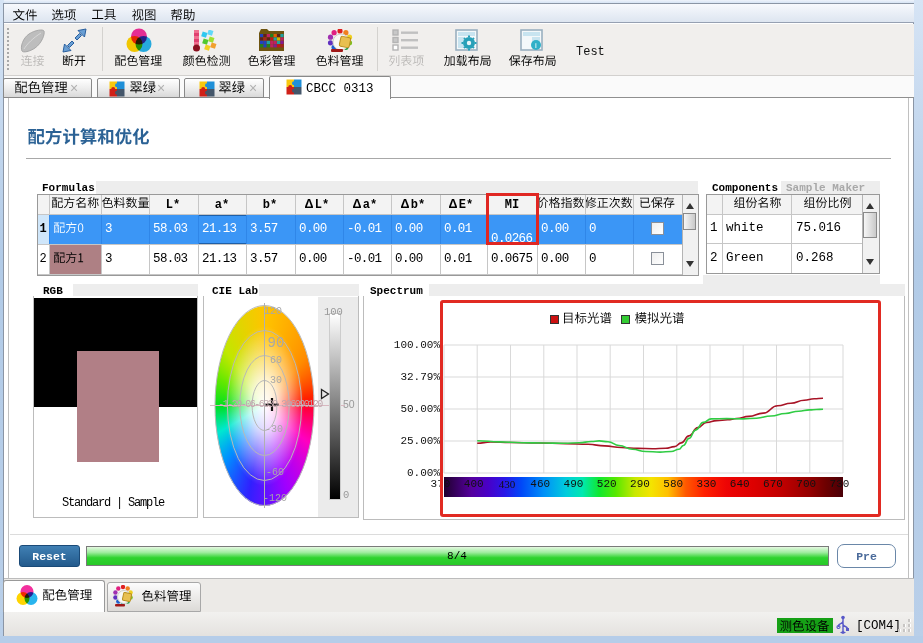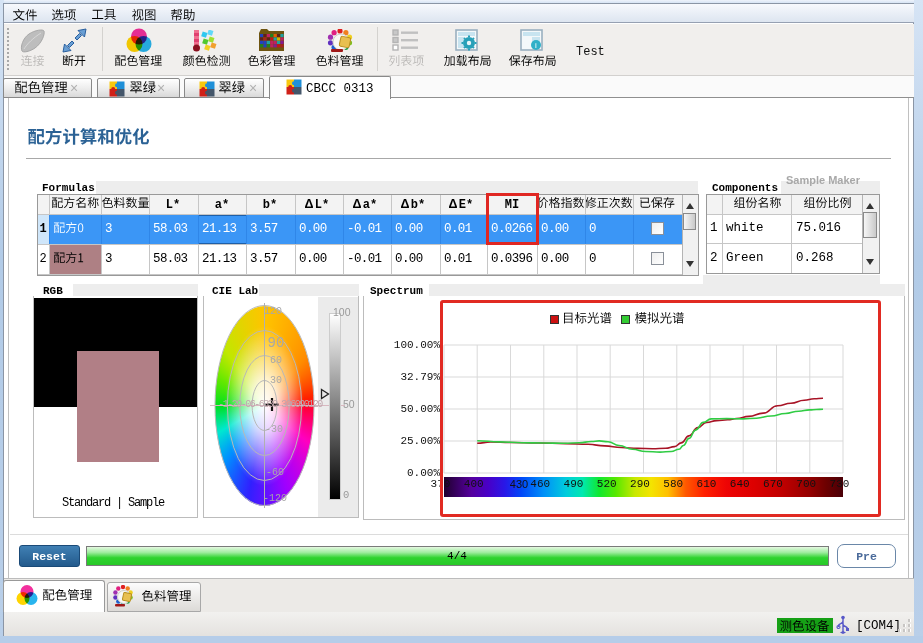--- a/index.html
+++ b/index.html
@@ -254,37 +254,37 @@
     <path d="M6.7 -9.5V-8.7H10.4V-5.7H6.7V-0.5C6.7 0.6 7.0 0.8 8.1 0.8C8.3 0.8 9.9 0.8 10.2 0.8C11.3 0.8 11.5 0.3 11.6 -1.7C11.4 -1.7 11.0 -1.9 10.8 -2.0C10.8 -0.3 10.7 0.1 10.2 0.1C9.8 0.1 8.4 0.1 8.2 0.1C7.6 0.1 7.5 -0.0 7.5 -0.5V-4.9H10.4V-4.1H11.1V-9.5ZM1.7 -1.9H5.1V-0.6H1.7ZM1.7 -2.5V-6.7H2.6V-5.7C2.6 -5.1 2.4 -4.3 1.7 -3.6C1.8 -3.6 2.0 -3.4 2.1 -3.3C2.9 -4.0 3.0 -5.0 3.0 -5.7V-6.7H3.8V-4.4C3.8 -3.8 3.9 -3.7 4.4 -3.7C4.5 -3.7 4.9 -3.7 5.0 -3.7L5.1 -3.7V-2.5ZM0.7 -9.6V-8.9H2.5V-7.4H1.0V0.9H1.7V0.1H5.1V0.7H5.8V-7.4H4.4V-8.9H6.1V-9.6ZM3.1 -7.4V-8.9H3.8V-7.4ZM4.2 -6.7H5.1V-4.2L5.1 -4.2C5.1 -4.2 5.0 -4.2 4.9 -4.2C4.8 -4.2 4.5 -4.2 4.4 -4.2C4.3 -4.2 4.2 -4.2 4.2 -4.4Z M17.3 -9.8C17.6 -9.2 18.0 -8.5 18.2 -8.0L19.0 -8.3C18.8 -8.8 18.4 -9.6 18.1 -10.1ZM12.9 -8.0V-7.2H16.2C16.0 -4.4 15.7 -1.2 12.6 0.3C12.8 0.5 13.0 0.8 13.2 1.0C15.5 -0.2 16.4 -2.2 16.8 -4.4H21.1C20.9 -1.6 20.7 -0.4 20.3 -0.1C20.2 0.0 20.0 0.1 19.8 0.1C19.5 0.1 18.6 0.1 17.7 -0.0C17.9 0.2 18.0 0.5 18.0 0.8C18.8 0.8 19.6 0.8 20.0 0.8C20.5 0.8 20.8 0.7 21.0 0.4C21.5 -0.0 21.7 -1.3 22.0 -4.8C22.0 -4.9 22.0 -5.2 22.0 -5.2H16.9C17.0 -5.8 17.0 -6.5 17.0 -7.2H23.2V-8.0Z M27.3 0.2C28.9 0.2 30.0 -1.4 30.0 -4.4C30.0 -7.5 28.9 -8.9 27.3 -8.9C25.6 -8.9 24.6 -7.5 24.6 -4.4C24.6 -1.4 25.6 0.2 27.3 0.2ZM27.3 -0.6C26.3 -0.6 25.5 -1.8 25.5 -4.4C25.5 -7.0 26.3 -8.2 27.3 -8.2C28.3 -8.2 29.0 -7.0 29.0 -4.4C29.0 -1.8 28.3 -0.6 27.3 -0.6Z" fill="#fff"></path>
   </svg>
 <div style="position:absolute;left:105px;top:222px;white-space:pre;font-family:'Liberation Mono',monospace;font-size:12.5px;color:#fff;letter-spacing:-0.6px;">3</div>
 <div style="position:absolute;left:153px;top:222px;white-space:pre;font-family:'Liberation Mono',monospace;font-size:12.5px;color:#fff;letter-spacing:-0.6px;">58.03</div>
 <div style="position:absolute;left:202px;top:222px;white-space:pre;font-family:'Liberation Mono',monospace;font-size:12.5px;color:#fff;letter-spacing:-0.6px;">21.13</div>
 <div style="position:absolute;left:250px;top:222px;white-space:pre;font-family:'Liberation Mono',monospace;font-size:12.5px;color:#fff;letter-spacing:-0.6px;">3.57</div>
 <div style="position:absolute;left:299px;top:222px;white-space:pre;font-family:'Liberation Mono',monospace;font-size:12.5px;color:#fff;letter-spacing:-0.6px;">0.00</div>
 <div style="position:absolute;left:347px;top:222px;white-space:pre;font-family:'Liberation Mono',monospace;font-size:12.5px;color:#fff;letter-spacing:-0.6px;">-0.01</div>
 <div style="position:absolute;left:395px;top:222px;white-space:pre;font-family:'Liberation Mono',monospace;font-size:12.5px;color:#fff;letter-spacing:-0.6px;">0.00</div>
 <div style="position:absolute;left:444px;top:222px;white-space:pre;font-family:'Liberation Mono',monospace;font-size:12.5px;color:#fff;letter-spacing:-0.6px;">0.01</div>
-<div style="position:absolute;left:491px;top:222px;white-space:pre;font-family:'Liberation Mono',monospace;font-size:12.5px;color:#fff;letter-spacing:-0.6px;">0.0266</div>
+<div style="position:absolute;left:491px;top:232px;white-space:pre;font-family:'Liberation Mono',monospace;font-size:12.5px;color:#fff;letter-spacing:-0.6px;">0.0266</div>
 <div style="position:absolute;left:541px;top:222px;white-space:pre;font-family:'Liberation Mono',monospace;font-size:12.5px;color:#fff;letter-spacing:-0.6px;">0.00</div>
 <div style="position:absolute;left:589px;top:222px;white-space:pre;font-family:'Liberation Mono',monospace;font-size:12.5px;color:#fff;letter-spacing:-0.6px;">0</div>
 <div style="position:absolute;left:43px;top:252px;transform:translateX(-50%);white-space:pre;font-family:'Liberation Mono',monospace;font-size:12px;">2</div>
 <div style="position:absolute;left:49px;top:245px;width:52px;height:29px;background:#ae8084;"></div>
 <svg style="position:absolute;left:54px;top:252px;overflow:visible" width="29.1" height="11.1" viewBox="0.72 -10.12 29.08 11.08">
     <path d="M6.7 -9.5V-8.7H10.4V-5.7H6.7V-0.5C6.7 0.6 7.0 0.8 8.1 0.8C8.3 0.8 9.9 0.8 10.2 0.8C11.3 0.8 11.5 0.3 11.6 -1.7C11.4 -1.7 11.0 -1.9 10.8 -2.0C10.8 -0.3 10.7 0.1 10.2 0.1C9.8 0.1 8.4 0.1 8.2 0.1C7.6 0.1 7.5 -0.0 7.5 -0.5V-4.9H10.4V-4.1H11.1V-9.5ZM1.7 -1.9H5.1V-0.6H1.7ZM1.7 -2.5V-6.7H2.6V-5.7C2.6 -5.1 2.4 -4.3 1.7 -3.6C1.8 -3.6 2.0 -3.4 2.1 -3.3C2.9 -4.0 3.0 -5.0 3.0 -5.7V-6.7H3.8V-4.4C3.8 -3.8 3.9 -3.7 4.4 -3.7C4.5 -3.7 4.9 -3.7 5.0 -3.7L5.1 -3.7V-2.5ZM0.7 -9.6V-8.9H2.5V-7.4H1.0V0.9H1.7V0.1H5.1V0.7H5.8V-7.4H4.4V-8.9H6.1V-9.6ZM3.1 -7.4V-8.9H3.8V-7.4ZM4.2 -6.7H5.1V-4.2L5.1 -4.2C5.1 -4.2 5.0 -4.2 4.9 -4.2C4.8 -4.2 4.5 -4.2 4.4 -4.2C4.3 -4.2 4.2 -4.2 4.2 -4.4Z M17.3 -9.8C17.6 -9.2 18.0 -8.5 18.2 -8.0L19.0 -8.3C18.8 -8.8 18.4 -9.6 18.1 -10.1ZM12.9 -8.0V-7.2H16.2C16.0 -4.4 15.7 -1.2 12.6 0.3C12.8 0.5 13.0 0.8 13.2 1.0C15.5 -0.2 16.4 -2.2 16.8 -4.4H21.1C20.9 -1.6 20.7 -0.4 20.3 -0.1C20.2 0.0 20.0 0.1 19.8 0.1C19.5 0.1 18.6 0.1 17.7 -0.0C17.9 0.2 18.0 0.5 18.0 0.8C18.8 0.8 19.6 0.8 20.0 0.8C20.5 0.8 20.8 0.7 21.0 0.4C21.5 -0.0 21.7 -1.3 22.0 -4.8C22.0 -4.9 22.0 -5.2 22.0 -5.2H16.9C17.0 -5.8 17.0 -6.5 17.0 -7.2H23.2V-8.0Z M25.1 0.0H29.8V-0.8H28.0V-8.8H27.3C26.8 -8.5 26.2 -8.3 25.5 -8.2V-7.5H27.0V-0.8H25.1Z" fill="#000"></path>
   </svg>
 <div style="position:absolute;left:105px;top:252px;white-space:pre;font-family:'Liberation Mono',monospace;font-size:12.5px;color:#000;letter-spacing:-0.6px;">3</div>
 <div style="position:absolute;left:153px;top:252px;white-space:pre;font-family:'Liberation Mono',monospace;font-size:12.5px;color:#000;letter-spacing:-0.6px;">58.03</div>
 <div style="position:absolute;left:202px;top:252px;white-space:pre;font-family:'Liberation Mono',monospace;font-size:12.5px;color:#000;letter-spacing:-0.6px;">21.13</div>
 <div style="position:absolute;left:250px;top:252px;white-space:pre;font-family:'Liberation Mono',monospace;font-size:12.5px;color:#000;letter-spacing:-0.6px;">3.57</div>
 <div style="position:absolute;left:299px;top:252px;white-space:pre;font-family:'Liberation Mono',monospace;font-size:12.5px;color:#000;letter-spacing:-0.6px;">0.00</div>
 <div style="position:absolute;left:347px;top:252px;white-space:pre;font-family:'Liberation Mono',monospace;font-size:12.5px;color:#000;letter-spacing:-0.6px;">-0.01</div>
 <div style="position:absolute;left:395px;top:252px;white-space:pre;font-family:'Liberation Mono',monospace;font-size:12.5px;color:#000;letter-spacing:-0.6px;">0.00</div>
 <div style="position:absolute;left:444px;top:252px;white-space:pre;font-family:'Liberation Mono',monospace;font-size:12.5px;color:#000;letter-spacing:-0.6px;">0.01</div>
-<div style="position:absolute;left:491px;top:252px;white-space:pre;font-family:'Liberation Mono',monospace;font-size:12.5px;color:#000;letter-spacing:-0.6px;">0.0396</div>
+<div style="position:absolute;left:491px;top:252px;white-space:pre;font-family:'Liberation Mono',monospace;font-size:12.5px;color:#000;letter-spacing:-0.6px;">0.0675</div>
 <div style="position:absolute;left:541px;top:252px;white-space:pre;font-family:'Liberation Mono',monospace;font-size:12.5px;color:#000;letter-spacing:-0.6px;">0.00</div>
 <div style="position:absolute;left:589px;top:252px;white-space:pre;font-family:'Liberation Mono',monospace;font-size:12.5px;color:#000;letter-spacing:-0.6px;">0</div>
 <div style="position:absolute;left:49px;top:195px;width:1px;height:19px;background:#c6c6c6;"></div>
 <div style="position:absolute;left:49px;top:215px;width:1px;height:29px;background:#2f86e8;"></div>
 <div style="position:absolute;left:49px;top:245px;width:1px;height:30px;background:#c6c6c6;"></div>
 <div style="position:absolute;left:101px;top:195px;width:1px;height:19px;background:#c6c6c6;"></div>
 <div style="position:absolute;left:101px;top:215px;width:1px;height:29px;background:#2f86e8;"></div>
 <div style="position:absolute;left:101px;top:245px;width:1px;height:30px;background:#c6c6c6;"></div>
 <div style="position:absolute;left:149px;top:195px;width:1px;height:19px;background:#c6c6c6;"></div>
 <div style="position:absolute;left:149px;top:215px;width:1px;height:29px;background:#2f86e8;"></div>
@@ -325,21 +325,21 @@
 <div style="position:absolute;left:651px;top:222px;width:13px;height:13px;background:linear-gradient(135deg,#eee,#fff);border:1px solid #8a9099;"></div>
 <div style="position:absolute;left:651px;top:252px;width:13px;height:13px;background:linear-gradient(135deg,#eee,#fff);border:1px solid #8a9099;"></div>
 <div style="position:absolute;left:682px;top:195px;width:16px;height:80px;background:#f1f1f1;border-left:1px solid #b4b4b4;"></div>
 <div style="position:absolute;left:686px;top:203px;width:0;height:0;border-left:4.5px solid transparent;border-right:4.5px solid transparent;border-bottom:6px solid #333;"></div>
 <div style="position:absolute;left:686px;top:261px;width:0;height:0;border-left:4.5px solid transparent;border-right:4.5px solid transparent;border-top:6px solid #333;"></div>
 <div style="position:absolute;left:683px;top:213px;width:13px;height:17px;background:linear-gradient(90deg,#f6f6f6,#c9c9c9);border:1px solid #8a8a8a;"></div>
 <div style="position:absolute;left:486px;top:193px;width:53px;height:52px;border:3px solid #e02722;"></div>
 <div style="position:absolute;left:703px;top:181px;width:177px;height:13px;background:#ededed;"></div>
 <div style="position:absolute;left:703px;top:180px;width:78px;height:14px;background:#fff;"></div>
 <div style="position:absolute;left:712px;top:182px;white-space:pre;font-family:'Liberation Mono',monospace;font-size:11px;color:#000;font-weight:bold;">Components</div>
-<div style="position:absolute;left:786px;top:174px;white-space:pre;font-family:Liberation Sans, sans-serif;font-size:11px;color:#a8a8a8;font-weight:bold;">Sample Maker</div>
+<div style="position:absolute;left:786px;top:182px;white-space:pre;font-family:Liberation Mono, monospace;font-size:11px;color:#a8a8a8;font-weight:bold;">Sample Maker</div>
 <div style="position:absolute;left:706px;top:194px;width:174px;height:80px;border:1px solid #999;background:#fff;"></div>
 <div style="position:absolute;left:707px;top:195px;width:172px;height:19px;background:#f3f3f3;"></div>
 <div style="position:absolute;left:722px;top:195px;width:1px;height:78px;background:#c6c6c6;"></div>
 <div style="position:absolute;left:791px;top:195px;width:1px;height:78px;background:#c6c6c6;"></div>
 <div style="position:absolute;left:707px;top:214px;width:155px;height:1px;background:#c6c6c6;"></div>
 <div style="position:absolute;left:707px;top:243px;width:155px;height:1px;background:#c6c6c6;"></div>
 <svg style="position:absolute;left:733.534px;top:197px;overflow:visible" width="46.9" height="11.0" viewBox="0.53 -10.09 46.93 11.04">
     <path d="M0.6 -0.6 0.7 0.1C1.9 -0.2 3.4 -0.5 4.8 -0.9L4.7 -1.6C3.2 -1.2 1.6 -0.9 0.6 -0.6ZM5.8 -9.5V-0.1H4.5V0.7H11.5V-0.1H10.4V-9.5ZM6.6 -0.1V-2.5H9.6V-0.1ZM6.6 -5.7H9.6V-3.3H6.6ZM6.6 -6.4V-8.7H9.6V-6.4ZM0.8 -5.1C0.9 -5.2 1.2 -5.3 3.0 -5.5C2.4 -4.6 1.8 -4.0 1.6 -3.7C1.2 -3.3 0.9 -3.0 0.6 -2.9C0.7 -2.7 0.8 -2.4 0.9 -2.2C1.1 -2.4 1.5 -2.5 4.8 -3.1C4.8 -3.3 4.8 -3.6 4.8 -3.8L2.1 -3.3C3.1 -4.4 4.1 -5.7 5.0 -7.1L4.3 -7.5C4.1 -7.1 3.8 -6.6 3.5 -6.2L1.6 -6.0C2.4 -7.0 3.2 -8.4 3.8 -9.7L3.1 -10.1C2.5 -8.6 1.5 -7.0 1.2 -6.6C1.0 -6.2 0.7 -5.9 0.5 -5.9C0.6 -5.6 0.7 -5.3 0.8 -5.1Z M18.1 -9.7C17.6 -7.9 16.7 -6.3 15.4 -5.3C15.6 -5.1 15.8 -4.7 15.9 -4.6C17.3 -5.7 18.3 -7.5 18.9 -9.6ZM21.0 -9.8 20.3 -9.7C20.8 -7.4 21.6 -5.9 23.1 -4.7C23.2 -4.9 23.4 -5.2 23.6 -5.3C22.3 -6.4 21.5 -7.7 21.0 -9.8ZM15.2 -10.0C14.6 -8.2 13.5 -6.4 12.4 -5.2C12.6 -5.0 12.8 -4.6 12.9 -4.4C13.3 -4.8 13.6 -5.3 14.0 -5.8V0.9H14.8V-7.2C15.2 -8.0 15.6 -8.9 15.9 -9.8ZM16.7 -5.3V-4.6H18.3C18.1 -2.2 17.4 -0.6 15.7 0.4C15.8 0.5 16.1 0.8 16.2 0.9C18.0 -0.2 18.8 -1.9 19.1 -4.6H21.4C21.2 -1.5 21.0 -0.3 20.8 -0.0C20.7 0.1 20.6 0.1 20.4 0.1C20.1 0.1 19.6 0.1 19.1 0.1C19.2 0.3 19.3 0.6 19.3 0.8C19.8 0.9 20.4 0.9 20.7 0.9C21.0 0.8 21.3 0.7 21.5 0.5C21.8 0.0 22.0 -1.2 22.2 -4.9C22.2 -5.1 22.2 -5.3 22.2 -5.3Z M27.2 -6.4C27.9 -6.0 28.6 -5.4 29.1 -4.9C27.7 -4.1 26.1 -3.6 24.6 -3.2C24.8 -3.1 24.9 -2.7 25.0 -2.5C25.7 -2.7 26.4 -2.9 27.0 -3.1V0.9H27.9V0.3H33.4V0.9H34.2V-4.0H29.2C31.3 -5.1 33.1 -6.6 34.1 -8.6L33.6 -8.9L33.4 -8.9H29.0C29.3 -9.2 29.6 -9.6 29.8 -9.9L28.9 -10.1C28.2 -8.9 26.8 -7.6 24.9 -6.6C25.1 -6.5 25.3 -6.2 25.4 -6.0C26.6 -6.6 27.6 -7.3 28.3 -8.1H32.9C32.2 -7.0 31.1 -6.1 29.9 -5.3C29.3 -5.8 28.5 -6.4 27.8 -6.9ZM33.4 -0.5H27.9V-3.3H33.4Z M42.2 -5.4C41.9 -3.9 41.4 -2.4 40.7 -1.4C40.9 -1.3 41.3 -1.1 41.4 -1.0C42.1 -2.0 42.6 -3.6 43.0 -5.3ZM45.4 -5.3C45.9 -4.0 46.5 -2.3 46.6 -1.1L47.4 -1.4C47.2 -2.5 46.7 -4.2 46.1 -5.5ZM40.4 -9.9C39.5 -9.6 38.1 -9.2 36.8 -9.0C36.9 -8.8 37.0 -8.5 37.0 -8.4C37.5 -8.4 38.1 -8.5 38.6 -8.7V-6.6H36.7V-5.9H38.5C38.0 -4.4 37.2 -2.8 36.4 -2.0C36.6 -1.8 36.8 -1.5 36.8 -1.3C37.5 -2.0 38.1 -3.3 38.6 -4.5V0.9H39.3V-4.6C39.7 -4.0 40.2 -3.3 40.4 -3.0L40.9 -3.6C40.7 -3.9 39.6 -5.0 39.3 -5.4V-5.9H40.9V-6.6H39.3V-8.8C39.9 -9.0 40.4 -9.1 40.9 -9.3ZM42.4 -10.0C42.1 -8.5 41.6 -6.9 40.9 -5.9L40.8 -5.6C41.0 -5.5 41.3 -5.3 41.4 -5.2C41.9 -5.9 42.3 -6.7 42.6 -7.7H43.9V-0.1C43.9 0.1 43.8 0.1 43.7 0.1C43.5 0.1 43.0 0.1 42.4 0.1C42.5 0.3 42.7 0.7 42.7 0.9C43.5 0.9 44.0 0.9 44.3 0.8C44.6 0.6 44.7 0.4 44.7 -0.1V-7.7H46.4C46.2 -7.2 46.0 -6.7 45.8 -6.3L46.5 -6.1C46.8 -6.8 47.2 -7.6 47.5 -8.3L46.9 -8.5L46.8 -8.4H42.8C43.0 -8.9 43.1 -9.4 43.2 -9.9Z" fill="#000"></path>
   </svg>
 <svg style="position:absolute;left:803.738px;top:197px;overflow:visible" width="46.5" height="11.0" viewBox="0.53 -10.06 46.52 11.02">
@@ -380,21 +380,21 @@
   </svg>
 <div style="position:absolute;left:273px;top:306px;transform:translateX(-50%);white-space:pre;font-family:'Liberation Mono',monospace;font-size:10px;color:#a8a8a8;">120</div>
 <div style="position:absolute;left:276px;top:334.5px;transform:translateX(-50%);white-space:pre;font-family:'Liberation Mono',monospace;font-size:14px;color:#a8a8a8;">90</div>
 <div style="position:absolute;left:276px;top:354.5px;transform:translateX(-50%);white-space:pre;font-family:'Liberation Mono',monospace;font-size:10px;color:#a8a8a8;">60</div>
 <div style="position:absolute;left:276px;top:375px;transform:translateX(-50%);white-space:pre;font-family:'Liberation Mono',monospace;font-size:10px;color:#a8a8a8;">30</div>
 <div style="position:absolute;left:274px;top:424px;transform:translateX(-50%);white-space:pre;font-family:'Liberation Mono',monospace;font-size:10px;color:#a8a8a8;">-30</div>
 <div style="position:absolute;left:275px;top:466.5px;transform:translateX(-50%);white-space:pre;font-family:'Liberation Mono',monospace;font-size:10px;color:#a8a8a8;">-60</div>
 <div style="position:absolute;left:275px;top:492.5px;transform:translateX(-50%);white-space:pre;font-family:'Liberation Mono',monospace;font-size:10px;color:#a8a8a8;">-120</div>
 <div style="position:absolute;left:270px;top:399px;transform:translateX(-50%);white-space:pre;font-family:'Liberation Mono',monospace;font-size:10px;color:#c0a4ac;letter-spacing:-1.5px;">-1-29-06-6330 306090120</div>
 <div style="position:absolute;left:329px;top:313px;width:12px;height:187px;background:linear-gradient(#fff,#000);border:1px solid #ccc;"></div>
-<div style="position:absolute;left:333px;top:306px;white-space:pre;font-family:Liberation Sans, sans-serif;font-size:10.5px;color:#999;text-align:right;">100</div>
+<div style="position:absolute;left:324px;top:306px;white-space:pre;font-family:Liberation Mono, monospace;font-size:10.5px;color:#999;text-align:right;">100</div>
 <div style="position:absolute;left:343px;top:398px;white-space:pre;font-family:Liberation Sans, sans-serif;font-size:10.5px;color:#999;">50</div>
 <div style="position:absolute;left:343px;top:489px;white-space:pre;font-family:'Liberation Mono',monospace;font-size:10.5px;color:#999;">0</div>
 <svg style="position:absolute;left:320px;top:388px" width="10" height="12" viewBox="0 0 10 12">
     <path d="M1.5 1.5 L8.5 6 L1.5 10.5 Z" fill="#e8e8e8" stroke="#222" stroke-width="1.3"></path>
   </svg>
 <div style="position:absolute;left:363px;top:284px;width:542px;height:12px;background:#ededed;"></div>
 <div style="position:absolute;left:363px;top:283px;width:66px;height:13px;background:#fff;"></div>
 <div style="position:absolute;left:370px;top:285px;white-space:pre;font-family:'Liberation Mono',monospace;font-size:11px;font-weight:bold;">Spectrum</div>
 <div style="position:absolute;left:363px;top:296px;width:542px;height:224px;background:#fff;border:1px solid #bcbcbc;border-top:none;"></div>
 <svg style="position:absolute;left:363px;top:296px" width="542" height="224" viewBox="363 296 542 224">['<line x1="444.0" y1="345.0" x2="444.0" y2="473.0" stroke="#d9d9d9"></line>', '<line x1="477.2" y1="345.0" x2="477.2" y2="473.0" stroke="#d9d9d9"></line>', '<line x1="510.5" y1="345.0" x2="510.5" y2="473.0" stroke="#d9d9d9"></line>', '<line x1="543.8" y1="345.0" x2="543.8" y2="473.0" stroke="#d9d9d9"></line>', '<line x1="577.0" y1="345.0" x2="577.0" y2="473.0" stroke="#d9d9d9"></line>', '<line x1="610.2" y1="345.0" x2="610.2" y2="473.0" stroke="#d9d9d9"></line>', '<line x1="643.5" y1="345.0" x2="643.5" y2="473.0" stroke="#d9d9d9"></line>', '<line x1="676.8" y1="345.0" x2="676.8" y2="473.0" stroke="#d9d9d9"></line>', '<line x1="710.0" y1="345.0" x2="710.0" y2="473.0" stroke="#d9d9d9"></line>', '<line x1="743.2" y1="345.0" x2="743.2" y2="473.0" stroke="#d9d9d9"></line>', '<line x1="776.5" y1="345.0" x2="776.5" y2="473.0" stroke="#d9d9d9"></line>', '<line x1="809.8" y1="345.0" x2="809.8" y2="473.0" stroke="#d9d9d9"></line>', '<line x1="843.0" y1="345.0" x2="843.0" y2="473.0" stroke="#d9d9d9"></line>', '<line x1="444.0" y1="345.0" x2="843.0" y2="345.0" stroke="#d9d9d9"></line>', '<line x1="444.0" y1="377.0" x2="843.0" y2="377.0" stroke="#d9d9d9"></line>', '<line x1="444.0" y1="409.0" x2="843.0" y2="409.0" stroke="#d9d9d9"></line>', '<line x1="444.0" y1="441.0" x2="843.0" y2="441.0" stroke="#d9d9d9"></line>', '<line x1="444.0" y1="473.0" x2="843.0" y2="473.0" stroke="#d9d9d9"></line>']<defs>
@@ -422,45 +422,45 @@
         <stop offset="100.0%" stop-color="#4a0008"></stop>
       </linearGradient>
     </defs><rect x="444.0" y="477" width="399.0" height="20" fill="url(#rb)"></rect><path d="M477.2 443.2 C483.9 443.2 483.9 442.0 490.6 442.0 C500.5 442.0 500.5 442.5 510.5 442.5 C524.4 442.5 524.4 443.0 538.2 443.0 C552.1 443.0 552.1 443.6 565.9 443.6 C577.0 443.6 577.0 444.3 588.1 444.3 C596.4 444.3 596.4 445.9 604.7 445.9 C613.0 445.9 613.0 447.5 621.3 447.5 C629.6 447.5 629.6 448.4 638.0 448.4 C645.2 448.4 645.2 448.7 652.4 448.7 C659.0 448.7 659.0 448.2 665.7 448.2 C670.1 448.2 670.1 446.6 674.5 446.6 C677.9 446.6 677.9 442.9 681.2 442.9 C685.1 442.9 685.1 435.9 688.9 435.9 C693.4 435.9 693.4 427.6 697.8 427.6 C702.2 427.6 702.2 422.4 706.7 422.4 C711.7 422.4 711.7 420.6 716.6 420.6 C722.2 420.6 722.2 419.8 727.7 419.8 C732.2 419.8 732.2 418.5 736.6 418.5 C742.7 418.5 742.7 416.4 748.8 416.4 C756.0 416.4 756.0 413.1 763.2 413.1 C770.4 413.1 770.4 405.8 777.6 405.8 C784.3 405.8 784.3 403.2 790.9 403.2 C797.6 403.2 797.6 400.3 804.2 400.3 C809.2 400.3 809.2 398.8 814.2 398.8 C818.6 398.8 818.6 398.2 823.0 398.2" fill="none" stroke="#a81426" stroke-width="1.6"></path><path d="M477.2 440.7 C488.3 440.7 488.3 441.9 499.4 441.9 C510.5 441.9 510.5 442.7 521.6 442.7 C532.7 442.7 532.7 443.0 543.8 443.0 C553.7 443.0 553.7 443.3 563.7 443.3 C571.5 443.3 571.5 442.8 579.2 442.8 C585.3 442.8 585.3 441.5 591.4 441.5 C595.3 441.5 595.3 440.9 599.2 440.9 C603.6 440.9 603.6 441.8 608.0 441.8 C613.6 441.8 613.6 445.5 619.1 445.5 C625.8 445.5 625.8 449.3 632.4 449.3 C639.1 449.3 639.1 451.5 645.7 451.5 C652.9 451.5 652.9 452.1 660.1 452.1 C665.7 452.1 665.7 451.5 671.2 451.5 C675.1 451.5 675.1 449.3 679.0 449.3 C681.2 449.3 681.2 445.5 683.4 445.5 C686.2 445.5 686.2 438.4 688.9 438.4 C692.3 438.4 692.3 430.1 695.6 430.1 C699.5 430.1 699.5 422.4 703.3 422.4 C707.2 422.4 707.2 418.9 711.1 418.9 C718.9 418.9 718.9 418.6 726.6 418.6 C734.9 418.6 734.9 418.9 743.2 418.9 C749.9 418.9 749.9 418.2 756.5 418.2 C763.8 418.2 763.8 416.0 771.0 416.0 C778.2 416.0 778.2 413.5 785.4 413.5 C792.0 413.5 792.0 411.2 798.7 411.2 C804.2 411.2 804.2 409.9 809.8 409.9 C813.1 409.9 813.1 409.5 816.4 409.5 C819.7 409.5 819.7 409.3 823.0 409.3" fill="none" stroke="#30cc44" stroke-width="1.6"></path></svg>
 <div style="position:absolute;left:240px;top:339.0px;width:200px;text-align:right;white-space:pre;font-family:'Liberation Mono',monospace;font-size:11px;color:#111;">100.00%</div>
 <div style="position:absolute;left:240px;top:371.0px;width:200px;text-align:right;white-space:pre;font-family:'Liberation Mono',monospace;font-size:11px;color:#111;">32.79%</div>
 <div style="position:absolute;left:240px;top:403.0px;width:200px;text-align:right;white-space:pre;font-family:'Liberation Mono',monospace;font-size:11px;color:#111;">50.00%</div>
 <div style="position:absolute;left:240px;top:435.0px;width:200px;text-align:right;white-space:pre;font-family:'Liberation Mono',monospace;font-size:11px;color:#111;">25.00%</div>
 <div style="position:absolute;left:240px;top:467.0px;width:200px;text-align:right;white-space:pre;font-family:'Liberation Mono',monospace;font-size:11px;color:#111;">0.00%</div>
 <div style="position:absolute;left:440.5px;top:478px;transform:translateX(-50%);white-space:pre;font-family:'Liberation Mono',monospace;font-size:11px;color:#111;">370</div>
 <div style="position:absolute;left:473.75px;top:478px;transform:translateX(-50%);white-space:pre;font-family:'Liberation Mono',monospace;font-size:11px;color:#111;">400</div>
-<div style="position:absolute;left:507.0px;top:478px;transform:translateX(-50%);white-space:pre;font-family:Liberation Sans, sans-serif;font-size:11px;color:#111;margin-left:12px;">430</div>
+<div style="position:absolute;left:507.0px;top:478px;transform:translateX(-50%);white-space:pre;font-family:Liberation Serif, serif;font-size:11px;color:#111;">430</div>
 <div style="position:absolute;left:540.25px;top:478px;transform:translateX(-50%);white-space:pre;font-family:'Liberation Mono',monospace;font-size:11px;color:#111;">460</div>
 <div style="position:absolute;left:573.5px;top:478px;transform:translateX(-50%);white-space:pre;font-family:'Liberation Mono',monospace;font-size:11px;color:#111;">490</div>
 <div style="position:absolute;left:606.75px;top:478px;transform:translateX(-50%);white-space:pre;font-family:'Liberation Mono',monospace;font-size:11px;color:#111;">520</div>
 <div style="position:absolute;left:640.0px;top:478px;transform:translateX(-50%);white-space:pre;font-family:'Liberation Mono',monospace;font-size:11px;color:#111;">290</div>
 <div style="position:absolute;left:673.25px;top:478px;transform:translateX(-50%);white-space:pre;font-family:'Liberation Mono',monospace;font-size:11px;color:#111;">580</div>
-<div style="position:absolute;left:706.5px;top:478px;transform:translateX(-50%);white-space:pre;font-family:'Liberation Mono',monospace;font-size:11px;color:#111;">610</div>
+<div style="position:absolute;left:706.5px;top:478px;transform:translateX(-50%);white-space:pre;font-family:'Liberation Mono',monospace;font-size:11px;color:#111;">330</div>
 <div style="position:absolute;left:739.75px;top:478px;transform:translateX(-50%);white-space:pre;font-family:'Liberation Mono',monospace;font-size:11px;color:#111;">640</div>
 <div style="position:absolute;left:773.0px;top:478px;transform:translateX(-50%);white-space:pre;font-family:'Liberation Mono',monospace;font-size:11px;color:#111;">670</div>
 <div style="position:absolute;left:806.25px;top:478px;transform:translateX(-50%);white-space:pre;font-family:'Liberation Mono',monospace;font-size:11px;color:#111;">700</div>
 <div style="position:absolute;left:839.5px;top:478px;transform:translateX(-50%);white-space:pre;font-family:'Liberation Mono',monospace;font-size:11px;color:#111;">730</div>
 <div style="position:absolute;left:550px;top:315px;width:9px;height:9px;background:#cc1111;border:1px solid #333;"></div>
 <svg style="position:absolute;left:564px;top:312px;overflow:visible" width="47.5" height="11.5" viewBox="2.01 -10.51 47.49 11.49">
     <path d="M2.9 -5.9H9.6V-3.8H2.9ZM2.9 -6.7V-8.9H9.6V-6.7ZM2.9 -3.0H9.6V-0.8H2.9ZM2.0 -9.7V0.9H2.9V0.1H9.6V0.9H10.4V-9.7Z M18.3 -9.5V-8.7H23.8V-9.5ZM22.3 -4.1C22.9 -2.9 23.5 -1.2 23.6 -0.2L24.4 -0.5C24.2 -1.5 23.6 -3.1 23.0 -4.3ZM18.7 -4.3C18.4 -2.9 17.8 -1.6 17.1 -0.7C17.3 -0.6 17.6 -0.4 17.8 -0.3C18.4 -1.2 19.1 -2.7 19.5 -4.1ZM17.8 -6.5V-5.7H20.5V-0.1C20.5 0.0 20.4 0.1 20.2 0.1C20.1 0.1 19.5 0.1 18.8 0.1C18.9 0.3 19.1 0.7 19.1 0.9C20.0 0.9 20.5 0.9 20.9 0.8C21.2 0.6 21.3 0.4 21.3 -0.1V-5.7H24.4V-6.5ZM15.1 -10.5V-7.8H13.2V-7.0H14.9C14.5 -5.4 13.6 -3.6 12.8 -2.7C13.0 -2.5 13.2 -2.1 13.3 -1.9C14.0 -2.7 14.6 -4.1 15.1 -5.5V1.0H15.9V-5.7C16.4 -5.1 16.9 -4.2 17.1 -3.8L17.6 -4.5C17.4 -4.9 16.3 -6.2 15.9 -6.7V-7.0H17.6V-7.8H15.9V-10.5Z M26.8 -9.6C27.4 -8.6 28.1 -7.3 28.3 -6.5L29.1 -6.8C28.8 -7.6 28.2 -8.9 27.5 -9.9ZM35.0 -10.0C34.6 -9.0 33.9 -7.6 33.4 -6.8L34.1 -6.5C34.7 -7.3 35.3 -8.6 35.9 -9.7ZM30.8 -10.5V-5.7H25.7V-4.9H29.1C28.9 -2.4 28.4 -0.6 25.4 0.3C25.6 0.4 25.9 0.8 26.0 1.0C29.1 -0.1 29.7 -2.1 30.0 -4.9H32.4V-0.3C32.4 0.7 32.7 1.0 33.8 1.0C34.0 1.0 35.4 1.0 35.6 1.0C36.6 1.0 36.9 0.4 37.0 -1.6C36.7 -1.7 36.4 -1.8 36.2 -2.0C36.1 -0.1 36.1 0.2 35.5 0.2C35.2 0.2 34.1 0.2 33.8 0.2C33.3 0.2 33.2 0.1 33.2 -0.3V-4.9H36.8V-5.7H31.6V-10.5Z M38.7 -9.6C39.3 -9.0 40.0 -8.2 40.4 -7.6L41.0 -8.2C40.6 -8.7 39.9 -9.5 39.2 -10.1ZM41.7 -7.6C42.1 -7.1 42.5 -6.4 42.7 -6.0L43.3 -6.4C43.1 -6.8 42.7 -7.4 42.3 -7.9ZM48.2 -7.9C48.0 -7.4 47.6 -6.6 47.2 -6.2L47.8 -5.9C48.1 -6.4 48.6 -7.0 48.9 -7.6ZM38.1 -6.6V-5.8H39.8V-1.0C39.8 -0.5 39.5 -0.2 39.3 -0.0C39.4 0.2 39.6 0.5 39.7 0.7C39.9 0.5 40.2 0.2 42.1 -1.1C42.0 -1.3 41.9 -1.6 41.8 -1.9L40.6 -1.0V-6.6ZM41.2 -5.6V-4.9H49.5V-5.6H46.8V-8.2H49.0V-8.9H46.9C47.1 -9.3 47.4 -9.8 47.7 -10.2L47.0 -10.5C46.8 -10.1 46.4 -9.4 46.1 -8.9H44.1L44.5 -9.1C44.3 -9.5 43.9 -10.1 43.5 -10.5L42.9 -10.2C43.2 -9.8 43.6 -9.3 43.8 -8.9H41.7V-8.2H43.9V-5.6ZM44.6 -8.2H46.0V-5.6H44.6ZM43.3 -1.6H47.5V-0.4H43.3ZM43.3 -2.3V-3.3H47.5V-2.3ZM42.5 -4.0V1.0H43.3V0.2H47.5V0.9H48.3V-4.0Z" fill="#000"></path>
   </svg>
 <div style="position:absolute;left:621px;top:315px;width:9px;height:9px;background:#33cc33;border:1px solid #333;"></div>
 <svg style="position:absolute;left:635px;top:312px;overflow:visible" width="49.1" height="11.5" viewBox="0.43 -10.51 49.08 11.50">
     <path d="M5.8 -5.2H10.3V-4.3H5.8ZM5.8 -6.8H10.3V-5.9H5.8ZM9.2 -10.5V-9.4H7.2V-10.5H6.4V-9.4H4.5V-8.7H6.4V-7.7H7.2V-8.7H9.2V-7.7H10.0V-8.7H11.8V-9.4H10.0V-10.5ZM5.0 -7.5V-3.6H7.6C7.6 -3.2 7.5 -2.9 7.4 -2.6H4.2V-1.8H7.2C6.7 -0.8 5.8 -0.1 3.9 0.3C4.0 0.5 4.3 0.8 4.3 1.0C6.5 0.5 7.5 -0.5 8.0 -1.8H8.1C8.7 -0.4 9.9 0.5 11.5 1.0C11.6 0.8 11.9 0.5 12.1 0.3C10.6 -0.0 9.5 -0.8 8.9 -1.8H11.8V-2.6H8.2C8.3 -2.9 8.4 -3.2 8.4 -3.6H11.1V-7.5ZM2.2 -10.5V-8.1H0.7V-7.3H2.2C1.9 -5.6 1.2 -3.5 0.4 -2.4C0.6 -2.2 0.8 -1.9 0.9 -1.6C1.4 -2.4 1.9 -3.6 2.2 -4.9V1.0H3.0V-5.6C3.4 -4.9 3.8 -4.1 4.0 -3.7L4.5 -4.3C4.3 -4.7 3.4 -6.3 3.0 -6.8V-7.3H4.4V-8.1H3.0V-10.5Z M18.9 -9.0C19.6 -7.8 20.3 -6.2 20.5 -5.2L21.2 -5.6C21.0 -6.5 20.3 -8.1 19.6 -9.3ZM14.7 -10.5V-7.9H13.0V-7.2H14.7V-4.3C14.0 -4.1 13.3 -3.9 12.9 -3.8L13.1 -3.0L14.7 -3.5V-0.0C14.7 0.1 14.6 0.2 14.4 0.2C14.3 0.2 13.8 0.2 13.2 0.2C13.3 0.4 13.4 0.8 13.5 1.0C14.3 1.0 14.7 0.9 15.0 0.8C15.3 0.7 15.4 0.4 15.4 -0.0V-3.7L16.8 -4.2L16.6 -5.0L15.4 -4.6V-7.2H16.6V-7.9H15.4V-10.5ZM22.6 -10.2C22.4 -5.1 21.9 -1.7 19.2 0.3C19.4 0.4 19.7 0.8 19.8 0.9C21.1 -0.1 21.9 -1.4 22.5 -3.0C23.1 -1.7 23.6 -0.3 23.9 0.6L24.6 0.2C24.3 -0.9 23.5 -2.7 22.8 -4.1C23.2 -5.8 23.3 -7.8 23.4 -10.1ZM17.4 -0.3 17.5 -0.3V-0.2C17.7 -0.6 18.0 -0.8 20.8 -2.9C20.8 -3.0 20.6 -3.4 20.6 -3.6L18.4 -2.1V-10.0H17.6V-2.0C17.6 -1.5 17.2 -1.1 17.0 -0.9C17.1 -0.8 17.4 -0.4 17.4 -0.3Z M26.8 -9.6C27.4 -8.6 28.1 -7.3 28.3 -6.5L29.1 -6.8C28.8 -7.6 28.2 -8.9 27.5 -9.9ZM35.0 -10.0C34.6 -9.0 33.9 -7.6 33.4 -6.8L34.1 -6.5C34.7 -7.3 35.3 -8.6 35.9 -9.7ZM30.8 -10.5V-5.7H25.7V-4.9H29.1C28.9 -2.4 28.4 -0.6 25.4 0.3C25.6 0.4 25.9 0.8 26.0 1.0C29.1 -0.1 29.7 -2.1 30.0 -4.9H32.4V-0.3C32.4 0.7 32.7 1.0 33.8 1.0C34.0 1.0 35.4 1.0 35.6 1.0C36.6 1.0 36.9 0.4 37.0 -1.6C36.7 -1.7 36.4 -1.8 36.2 -2.0C36.1 -0.1 36.1 0.2 35.5 0.2C35.2 0.2 34.1 0.2 33.8 0.2C33.3 0.2 33.2 0.1 33.2 -0.3V-4.9H36.8V-5.7H31.6V-10.5Z M38.7 -9.6C39.3 -9.0 40.0 -8.2 40.4 -7.6L41.0 -8.2C40.6 -8.7 39.9 -9.5 39.2 -10.1ZM41.7 -7.6C42.1 -7.1 42.5 -6.4 42.7 -6.0L43.3 -6.4C43.1 -6.8 42.7 -7.4 42.3 -7.9ZM48.2 -7.9C48.0 -7.4 47.6 -6.6 47.2 -6.2L47.8 -5.9C48.1 -6.4 48.6 -7.0 48.9 -7.6ZM38.1 -6.6V-5.8H39.8V-1.0C39.8 -0.5 39.5 -0.2 39.3 -0.0C39.4 0.2 39.6 0.5 39.7 0.7C39.9 0.5 40.2 0.2 42.1 -1.1C42.0 -1.3 41.9 -1.6 41.8 -1.9L40.6 -1.0V-6.6ZM41.2 -5.6V-4.9H49.5V-5.6H46.8V-8.2H49.0V-8.9H46.9C47.1 -9.3 47.4 -9.8 47.7 -10.2L47.0 -10.5C46.8 -10.1 46.4 -9.4 46.1 -8.9H44.1L44.5 -9.1C44.3 -9.5 43.9 -10.1 43.5 -10.5L42.9 -10.2C43.2 -9.8 43.6 -9.3 43.8 -8.9H41.7V-8.2H43.9V-5.6ZM44.6 -8.2H46.0V-5.6H44.6ZM43.3 -1.6H47.5V-0.4H43.3ZM43.3 -2.3V-3.3H47.5V-2.3ZM42.5 -4.0V1.0H43.3V0.2H47.5V0.9H48.3V-4.0Z" fill="#000"></path>
   </svg>
 <div style="position:absolute;left:440px;top:300px;width:441px;height:217px;border:3.5px solid #e12a22;border-radius:3px;"></div>
 <div style="position:absolute;left:10px;top:534px;width:898px;height:1px;background:#dcdcdc;"></div>
 <div style="position:absolute;left:19px;top:545px;width:61px;height:22px;background:linear-gradient(#4080b4,#235a8c);border:1px solid #1a4a78;border-radius:3px;"></div>
 <div style="position:absolute;left:49.5px;top:550px;transform:translateX(-50%);white-space:pre;font-family:'Liberation Mono',monospace;font-size:11.5px;color:#fff;font-weight:bold;">Reset</div>
 <div style="position:absolute;left:86px;top:546px;width:743px;height:20px;background:linear-gradient(#e4f8e0,#a0eda0 30%,#2ed32e 60%,#28c828);border:1px solid #7a7a7a;"></div>
-<div style="position:absolute;left:457px;top:550px;transform:translateX(-50%);white-space:pre;font-family:'Liberation Mono',monospace;font-size:11px;color:#000;">4/4</div>
+<div style="position:absolute;left:457px;top:550px;transform:translateX(-50%);white-space:pre;font-family:'Liberation Mono',monospace;font-size:11px;color:#000;">8/4</div>
 <div style="position:absolute;left:837px;top:544px;width:59px;height:24px;background:#fff;border:1px solid #6a87a8;border-radius:7px;"></div>
 <div style="position:absolute;left:866.5px;top:550px;transform:translateX(-50%);white-space:pre;font-family:'Liberation Mono',monospace;font-size:11.5px;color:#4a6a9a;font-weight:bold;">Pre</div>
 <div style="position:absolute;left:4px;top:578px;width:910px;height:34px;background:#eceae7;border-top:1px solid #bcbcbc;"></div>
 <div style="position:absolute;left:107px;top:582px;width:94px;height:30px;background:linear-gradient(#fcfcfc,#dcdad7);border:1px solid #a8a8a8;border-radius:3px 3px 0 0;"></div>
 <svg style="position:absolute;left:112px;top:585px" width="24" height="23" viewBox="0 0 24 23">
     <circle cx="11.0" cy="2.0" r="2.2" fill="#e02020"></circle>
     <circle cx="15.7" cy="3.5" r="2.2" fill="#f08020"></circle>
     <circle cx="18.6" cy="7.5" r="2.2" fill="#f0d020"></circle>
     <circle cx="18.6" cy="12.5" r="2.2" fill="#80c020"></circle>
     <circle cx="15.7" cy="16.5" r="2.2" fill="#20a040"></circle>

